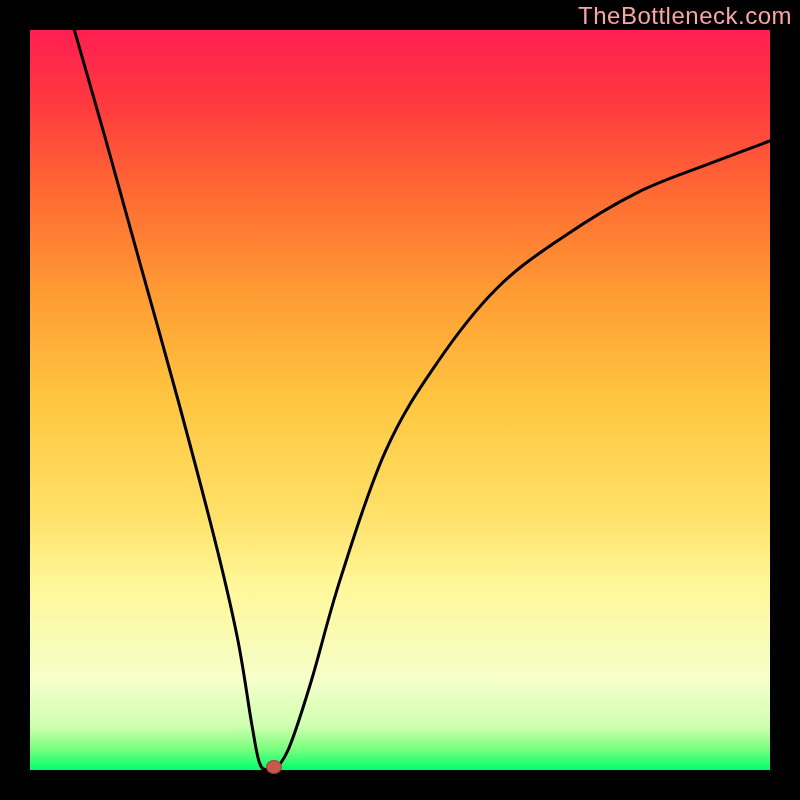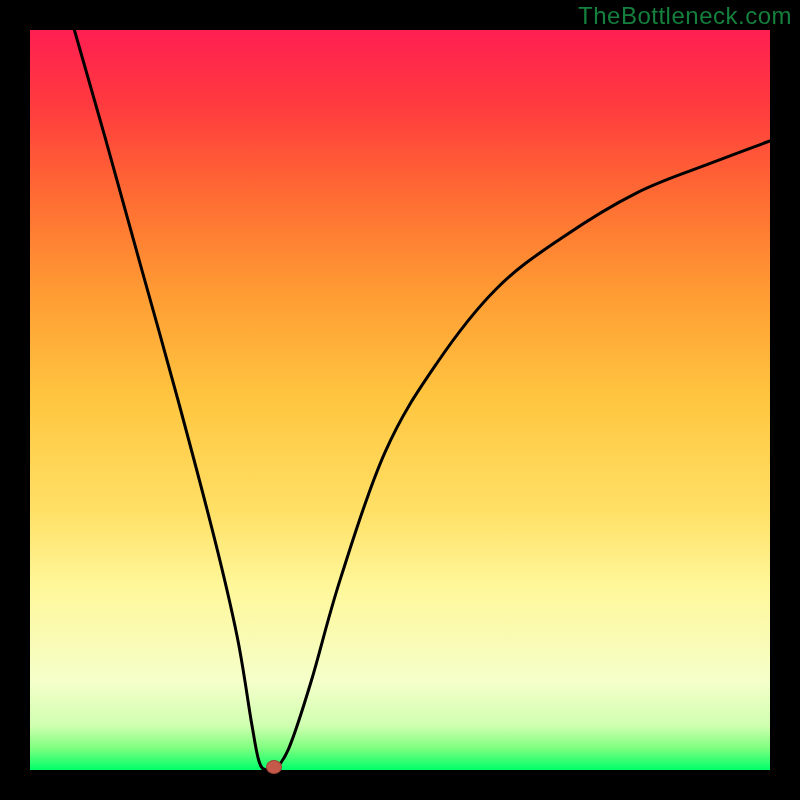--- a/index.html
+++ b/index.html
@@ -16,21 +16,21 @@
     width: 800px;
     height: 800px;
     background: #000;
   }
   .watermark {
     position: absolute;
     top: 2px;
     right: 8px;
     font-size: 24px;
     font-weight: 500;
-    color: #15803d;
+    color: #fca5a5;
     z-index: 20;
     letter-spacing: 0.5px;
   }
   .plot {
     position: absolute;
     left: 30px;
     top: 30px;
     width: 740px;
     height: 740px;
     

